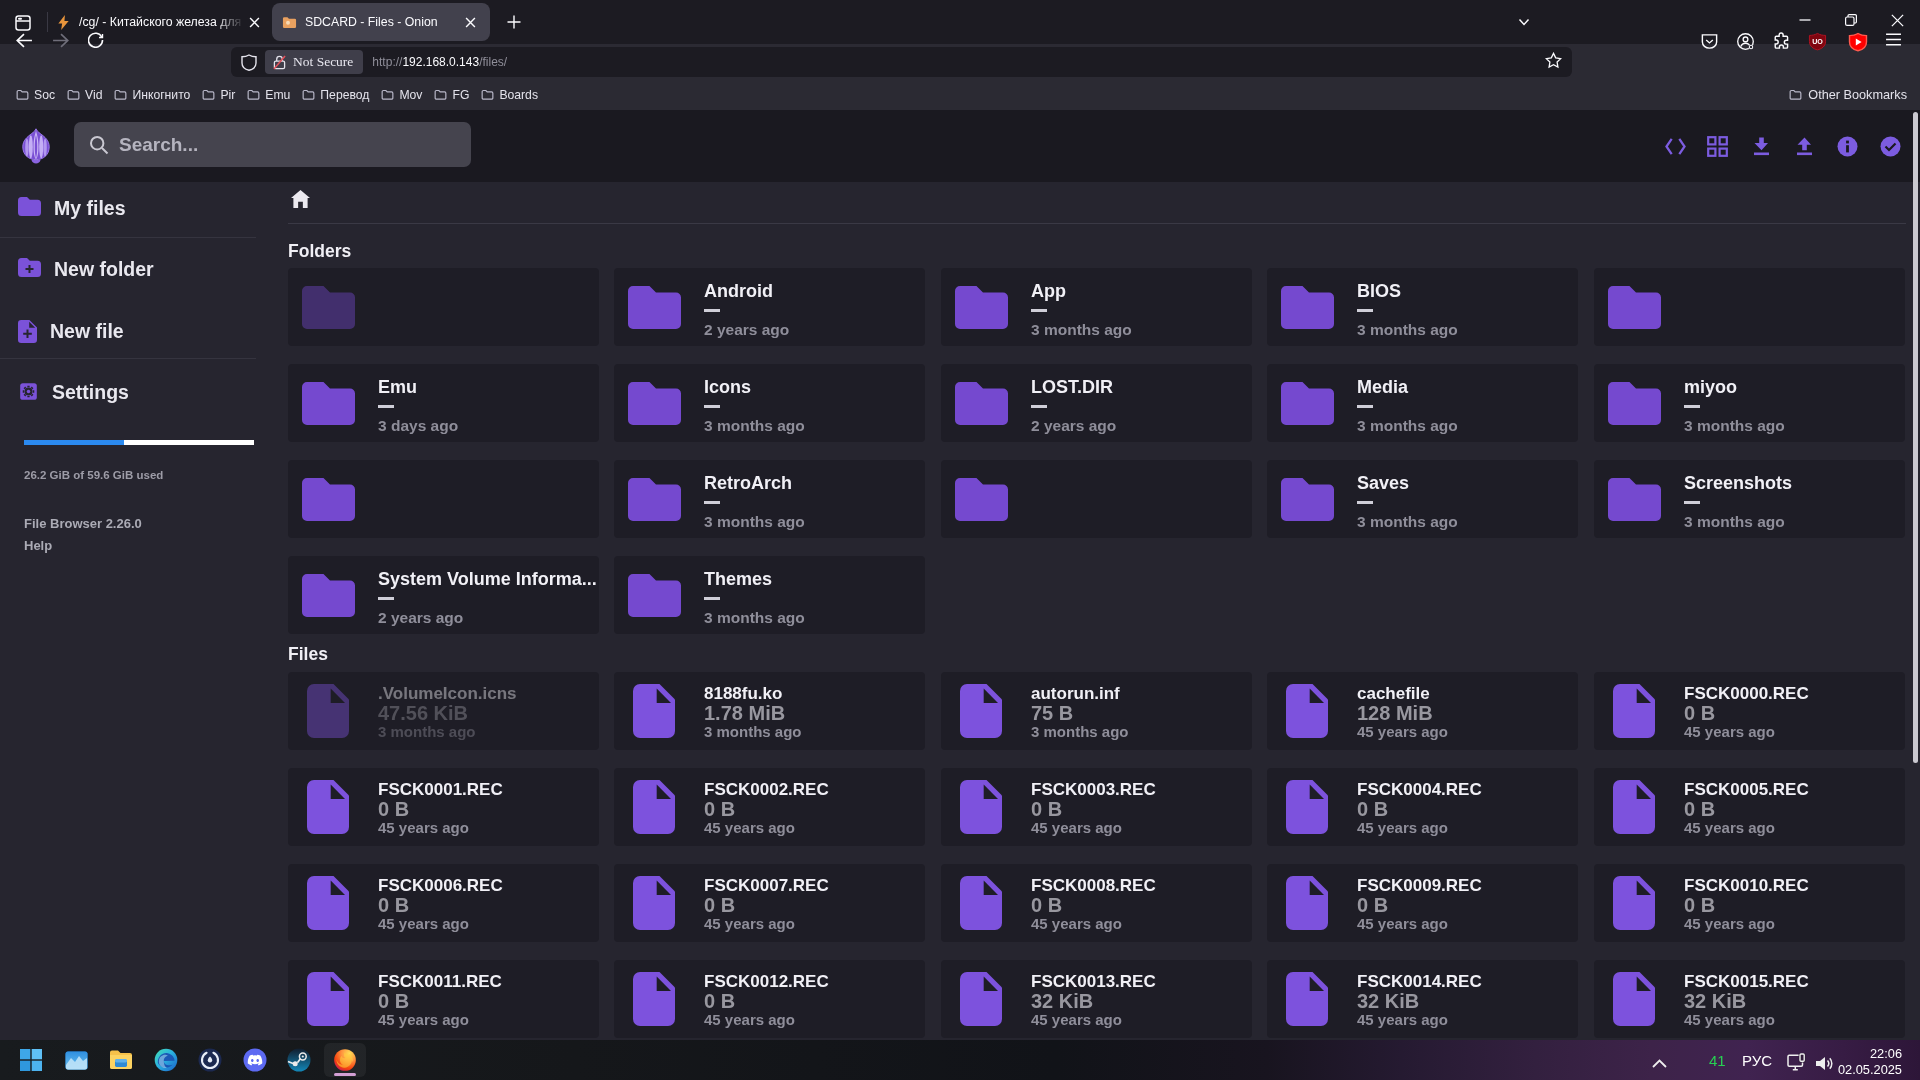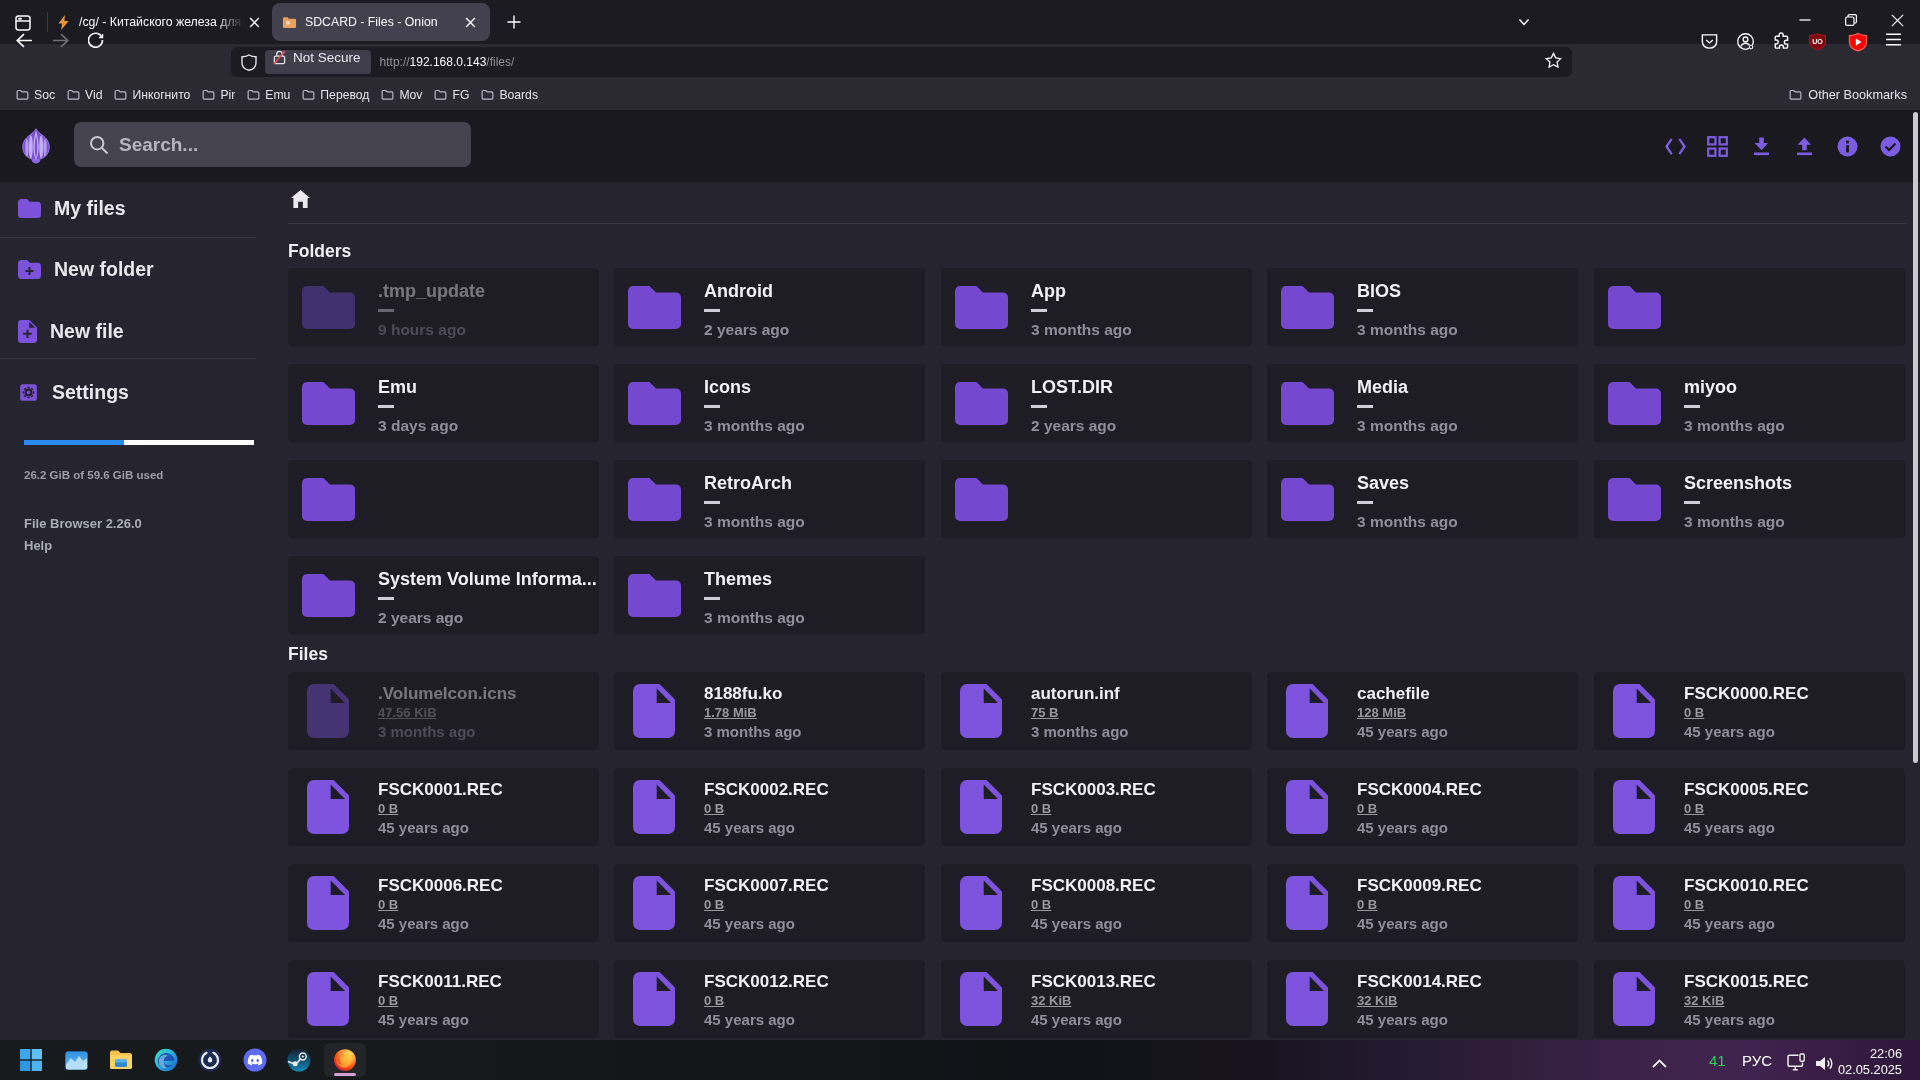--- a/index.html
+++ b/index.html
@@ -17,56 +17,56 @@
 #tab2 .ttl{flex:1;}
 .tclose{width:20px;height:20px;display:flex;align-items:center;justify-content:center;flex:none;}
 .favgap{margin-right:8px;flex:none;display:flex;}
 #newtab{position:absolute;left:500px;top:8px;width:28px;height:28px;display:flex;align-items:center;justify-content:center;}
 #alltabs{position:absolute;left:1510px;top:8px;width:28px;height:28px;display:flex;align-items:center;justify-content:center;}
 .winbtn{position:absolute;top:0;width:46px;height:40px;display:flex;align-items:center;justify-content:center;}
 
 .navic{position:absolute;top:32px;width:30px;height:30px;display:flex;align-items:flex-start;justify-content:center;}
 #urlbar{position:absolute;left:231px;top:47px;width:1341px;height:30px;background:#1c1b22;border-radius:6px;display:flex;align-items:center;}
 #shield{margin-left:10px;}
-#chip{margin-left:8px;background:#3f3e4a;border-radius:4px;height:24px;display:flex;align-items:flex-start;padding:0 10px 0 8px;color:#e8e7ef;font-size:13.5px;gap:7px;}
+#chip{margin-left:8px;background:#3f3e4a;border-radius:4px;height:24px;display:flex;align-items:center;padding:0 10px 0 8px;color:#e8e7ef;font-size:13.5px;gap:7px;font-family:Liberation Serif, serif;}
 #url{margin-left:9px;font-size:12px;color:#8f8e99;}
 #url b{color:#fbfbfe;font-weight:normal;}
 #star{position:absolute;right:10px;top:5px;}
 
 .bm{display:inline-flex;align-items:center;gap:5px;color:#e4e3ec;font-size:12.2px;margin-right:12px;}
 #bmleft{display:flex;align-items:center;padding-left:16px;}
 #obm{position:absolute;right:13px;top:0;height:31px;display:flex;align-items:center;gap:6px;color:#e4e3ec;font-size:12.7px;}
 
 #apphead{position:absolute;left:0;top:110px;width:1920px;height:72px;background:#1a1920;}
 #logo{position:absolute;left:21px;top:127px;}
 #search{position:absolute;left:74px;top:122px;width:397px;height:45px;background:#45444e;border-radius:7px;display:flex;align-items:center;color:#b5b4bf;font-size:19px;font-weight:bold;}
 #search svg{margin:0 10px 0 15px;}
 .hic{position:absolute;top:136px;width:21px;height:21px;}
 
 #sidebar{position:absolute;left:0;top:182px;width:256px;height:858px;background:#26252f;}
-.sitem{position:absolute;left:18px;display:flex;align-items:center;gap:13px;color:#e9e8ef;font-size:19.5px;font-weight:bold;}
+.sitem{position:absolute;left:18px;display:flex;align-items:flex-start;gap:13px;color:#e9e8ef;font-size:19.5px;font-weight:bold;}
 .sdiv{position:absolute;left:0;width:256px;height:1px;background:#35343f;}
 #prog{position:absolute;left:24px;top:440px;width:230px;height:5px;background:#fff;}
 #prog i{position:absolute;left:0;top:0;height:5px;width:100px;background:#2b8af0;}
 .stxt{position:absolute;left:24px;color:#9d9ca7;font-weight:bold;font-size:11.5px;}
 .stxt2{position:absolute;left:24px;color:#ababb5;font-weight:bold;font-size:13px;}
 
 #main{position:absolute;left:256px;top:182px;width:1664px;height:858px;background:#26252f;}
 #crumb{position:absolute;left:291px;top:190px;}
 #hr1{position:absolute;left:288px;top:223px;width:1618px;height:1px;background:#3a3945;}
 .shead{position:absolute;left:288px;color:#f0eff5;font-size:17.5px;font-weight:bold;}
 .card{position:absolute;width:311px;height:78px;background:#1e1d26;border-radius:4px;}
 .fic{position:absolute;left:14px;top:18px;}
 .gic{position:absolute;left:19px;top:12px;}
 .ct{position:absolute;left:90px;top:0;width:219px;}
 .t1{margin-top:13px;font-size:18px;font-weight:bold;color:#f1f0f6;line-height:20px;white-space:nowrap;overflow:hidden;}
 .t2{height:19px;display:flex;align-items:center;}.t2 i{width:16px;height:2.5px;background:#cfced8;display:block;}
 .t3{font-size:15.5px;font-weight:bold;color:#8f8e9a;line-height:19px;}
 .f1{margin-top:12px;font-size:17px;font-weight:bold;color:#f1f0f6;line-height:20px;white-space:nowrap;overflow:hidden;}
-.f2{font-size:13px;font-weight:bold;color:#98979f;line-height:18px;text-decoration:underline;}
+.f2{font-size:20px;font-weight:bold;color:#98979f;line-height:18px;}
 .f3{font-size:15px;font-weight:bold;color:#8f8e9a;line-height:20px;}
 .dim .fic,.dim .gic,.dim .ct{opacity:0.42;}
 #sbar{position:absolute;left:1913px;top:112px;width:5px;height:651px;background:#cac9d0;border-radius:3px;}
 
 #taskbar{position:absolute;left:0;top:1040px;width:1920px;height:40px;
 background:linear-gradient(90deg,#181b1e 0%,#15171a 30%,#111318 55%,#18141f 66%,#251a31 73%,#33203f 80%,#3d2349 86%,#402350 91%,#371c44 96%,#2d1638 100%);}
 .tbic{position:absolute;top:1048px;width:24px;height:24px;display:flex;align-items:center;justify-content:center;}
 #ffbtn{position:absolute;left:324px;top:1043px;width:42px;height:34px;background:rgba(255,255,255,.055);border-radius:6px;}
 #ffind{position:absolute;left:334px;top:1073px;width:22px;height:3px;border-radius:2px;background:#d39fd4;}
 .tray{position:absolute;color:#fff;font-size:15px;font-weight:normal;}
@@ -349,27 +349,20 @@
 <div id="crumb"><svg width="19" height="18" viewBox="0 0 20 19" fill="#eceaf0">
       <path d="M10 0 L0 8.5 H2.5 V19 H7.5 V12.5 H12.5 V19 H17.5 V8.5 H20 z"></path>
     </svg></div>
 <div id="hr1"></div>
 <div class="shead" style="top:241px">Folders</div>
 <div class="shead" style="top:644px">Files</div>
 <div class="card dim" style="left:288px;top:268px">
     <svg class="fic" width="53" height="43" viewBox="0 0 53 43">
       <path fill="#7549cf" d="M5 0 H21.5 L28 6.5 H48 a5 5 0 0 1 5 5 V38 a5 5 0 0 1 -5 5 H5 a5 5 0 0 1 -5 -5 V5 a5 5 0 0 1 5 -5 z"></path>
     </svg>
-    <div class="ct">
-      <div class="t1">.tmp_update</div>
-      <div class="t2">
-        <i></i>
-      </div>
-      <div class="t3">9 hours ago</div>
-    </div>
   </div>
 <div class="card" style="left:614px;top:268px">
     <svg class="fic" width="53" height="43" viewBox="0 0 53 43">
       <path fill="#7549cf" d="M5 0 H21.5 L28 6.5 H48 a5 5 0 0 1 5 5 V38 a5 5 0 0 1 -5 5 H5 a5 5 0 0 1 -5 -5 V5 a5 5 0 0 1 5 -5 z"></path>
     </svg>
     <div class="ct">
       <div class="t1">Android</div>
       <div class="t2">
         <i></i>
       </div>

